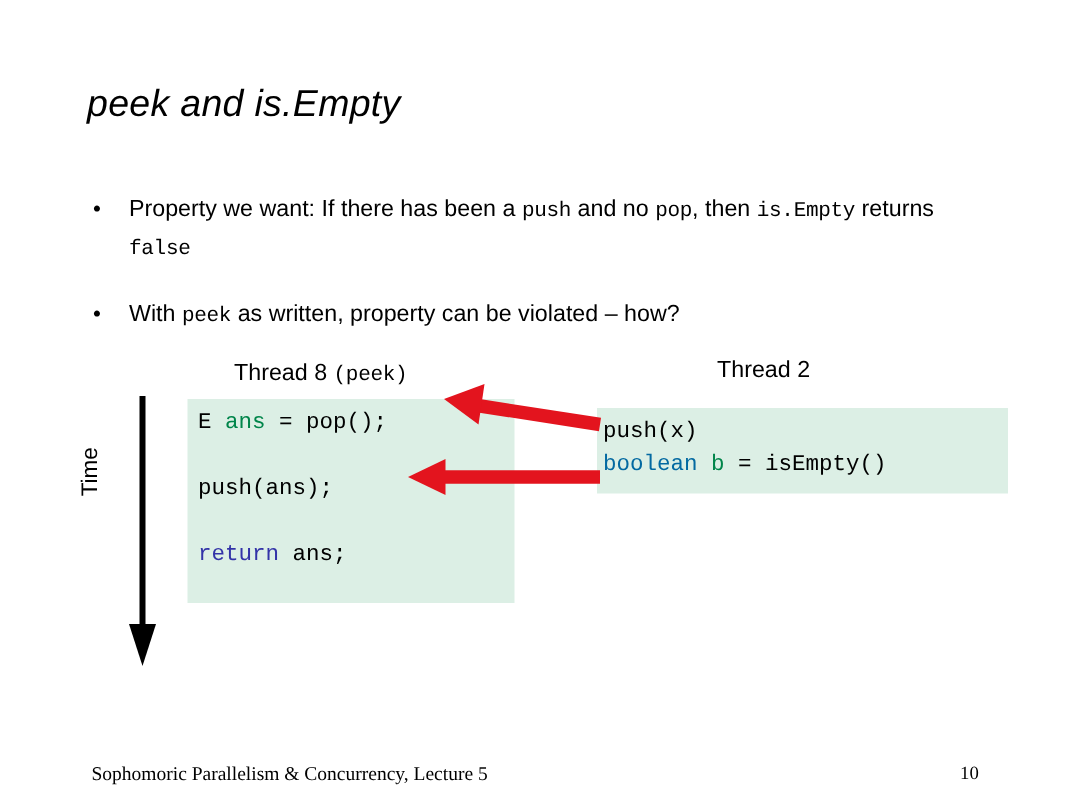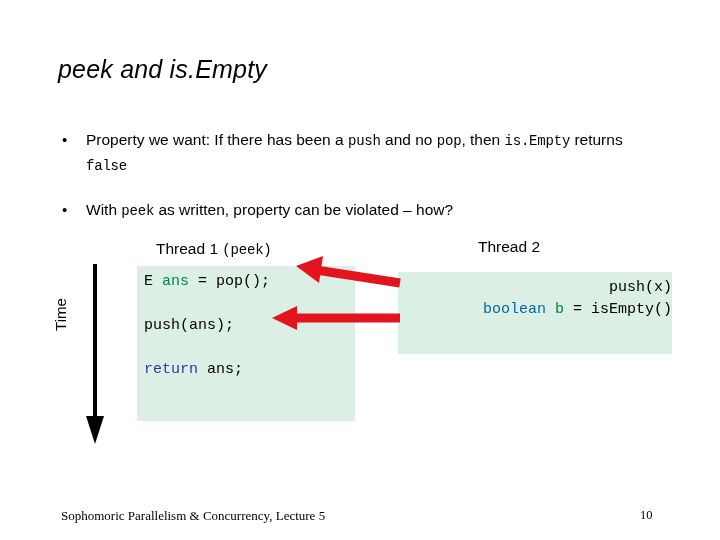--- a/index.html
+++ b/index.html
@@ -108,31 +108,29 @@
     font-size: 15px;
     line-height: 22px;
     color: #000000;
     white-space: pre;
     box-sizing: border-box;
   }
   #thread1-code {
     left: 125px;
     top: 266px;
     width: 218px;
-    height: 155px;
+    height: 136px;
     padding: 5px 0 0 7px;
-    margin-left: 12px;
   }
   #thread2-code {
     left: 398px;
     top: 272px;
     width: 274px;
-    height: 82px;
+    height: 57px;
     padding: 5px 0 0 4px;
-    text-align: right;
   }
   .code-line { display: block; height: 22px; }
   .blank-line { display: block; height: 22px; }
 
   
   #arrows {
     position: absolute;
     left: 0;
     top: 0;
     width: 720px;
@@ -176,21 +174,21 @@
     <span class="btext"><span>With </span><span class="mono">peek</span><span> as written, property can be violated – how?</span></span>
   </div>
 
   <div id="time-label">Time</div>
   <svg id="time-arrow" viewBox="0 0 26 180" xmlns="http://www.w3.org/2000/svg">
     <line x1="13" y1="0" x2="13" y2="160" stroke="#000000" stroke-width="4"></line>
     <polygon points="13,180 4,152 22,152" fill="#000000"></polygon>
   </svg>
 
   <div class="thread-header" id="thread1-header">
-    <span>Thread 1 </span><span class="mono">(peek)</span>
+    <span>Thread 8 </span><span class="mono">(peek)</span>
   </div>
 
   <div class="thread-header" id="thread2-header">
     <span>Thread 2</span>
   </div>
 
   <div class="code-block" id="thread1-code"><span class="code-line"><span style="color: rgb(0, 0, 0);">E </span><span style="color: rgb(0, 133, 74);">ans</span><span style="color: rgb(0, 0, 0);"> = pop();</span></span><span class="blank-line">&nbsp;</span><span class="code-line"><span style="color: rgb(0, 0, 0);">push(ans);</span></span><span class="blank-line">&nbsp;</span><span class="code-line"><span style="color: rgb(51, 51, 168);">return</span><span style="color: rgb(0, 0, 0);"> ans;</span></span></div>
 
   <div class="code-block" id="thread2-code"><span class="code-line"><span style="color: rgb(0, 0, 0);">push(x)</span></span><span class="code-line"><span style="color: #0369a1;">boolean </span><span style="color: rgb(0, 133, 74);">b</span><span style="color: rgb(0, 0, 0);"> = isEmpty()</span></span></div>
 

